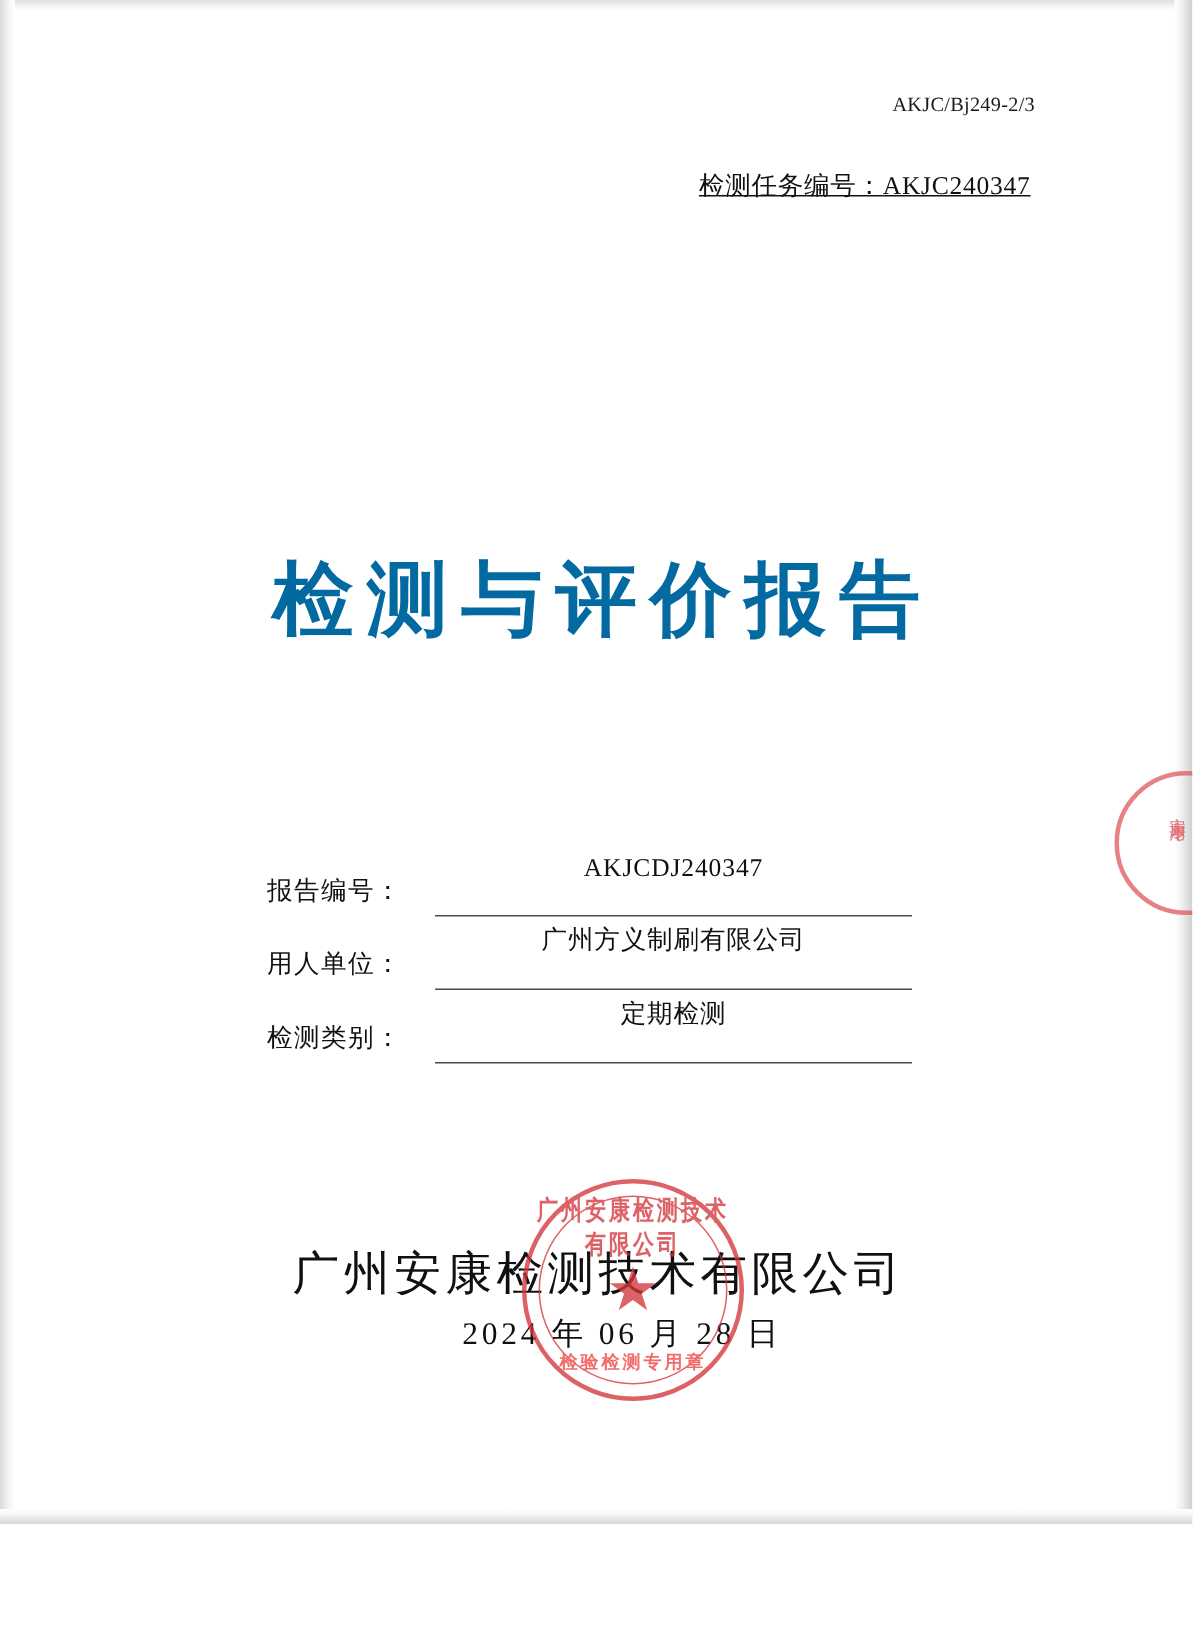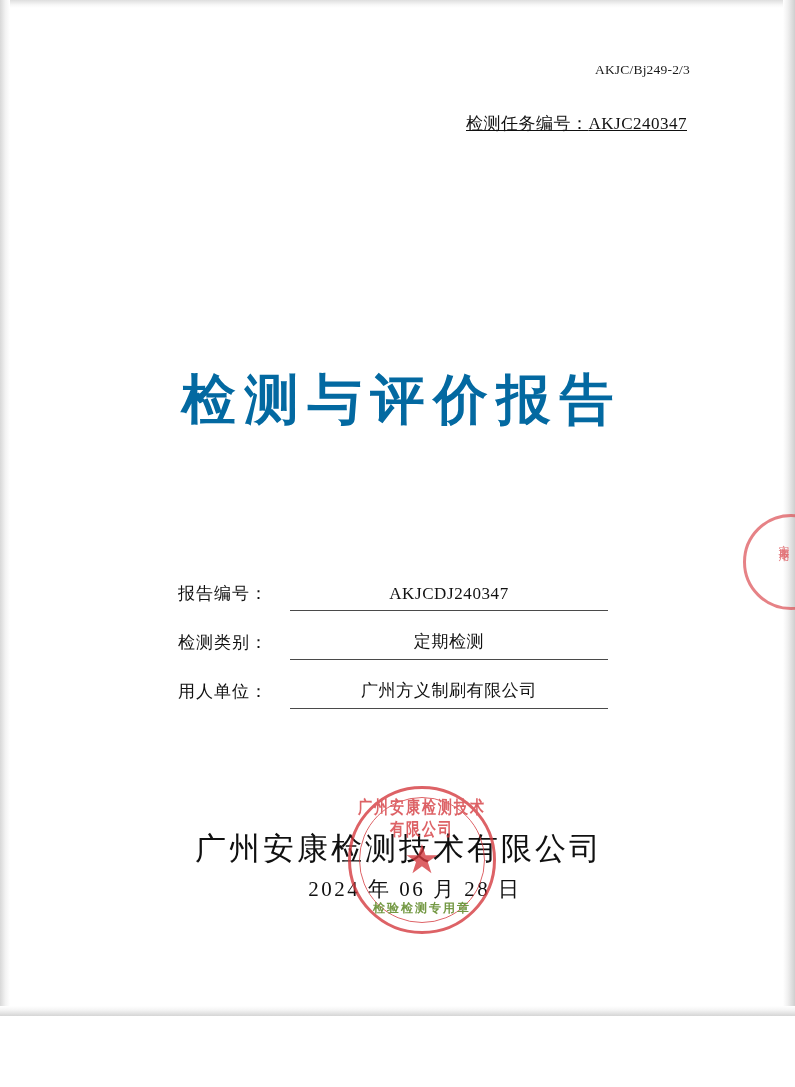--- a/index.html
+++ b/index.html
@@ -98,21 +98,21 @@
     font-size: 17px;
     color: #111111;
     letter-spacing: 1px;
     white-space: nowrap;
     padding-bottom: 6px;
   }
   .field-value-wrap {
     flex: 1;
     border-bottom: 1px solid #4a4a4a;
     text-align: center;
-    padding-bottom: 6px;
+    padding-bottom: 21px;
   }
   .field-value {
     font-size: 17px;
     color: #111111;
     letter-spacing: 0.6px;
     white-space: nowrap;
   }
 
   .company {
     position: absolute;
@@ -182,21 +182,21 @@
     font-weight: 700;
     transform: scaleY(1.25);
   }
   .seal-arc-bottom {
     position: absolute;
     left: 0;
     bottom: 14px;
     width: 100%;
     text-align: center;
     font-size: 12px;
-    color: #4d7c0f;
+    color: #ef4444;
     letter-spacing: 2px;
     font-weight: 700;
   }
 
   
   .seal-partial {
     position: absolute;
     right: -44px;
     top: 514px;
     width: 96px;
@@ -239,30 +239,30 @@
   <div class="fields">
 
     <div class="field-row">
       <div class="field-label">报告编号：</div>
       <div class="field-value-wrap">
         <span class="field-value">AKJCDJ240347</span>
       </div>
     </div>
 
     <div class="field-row">
+      <div class="field-label">用人单位：</div>
+      <div class="field-value-wrap">
+        <span class="field-value">广州方义制刷有限公司</span>
+      </div>
+    </div>
+
+    <div class="field-row">
       <div class="field-label">检测类别：</div>
       <div class="field-value-wrap">
         <span class="field-value">定期检测</span>
-      </div>
-    </div>
-
-    <div class="field-row">
-      <div class="field-label">用人单位：</div>
-      <div class="field-value-wrap">
-        <span class="field-value">广州方义制刷有限公司</span>
       </div>
     </div>
 
   </div>
 
   <div class="company">广州安康检测技术有限公司</div>
   <div class="issue-date">2024 年 06 月 28 日</div>
 
   <div class="seal">
     <div class="seal-inner"></div>

